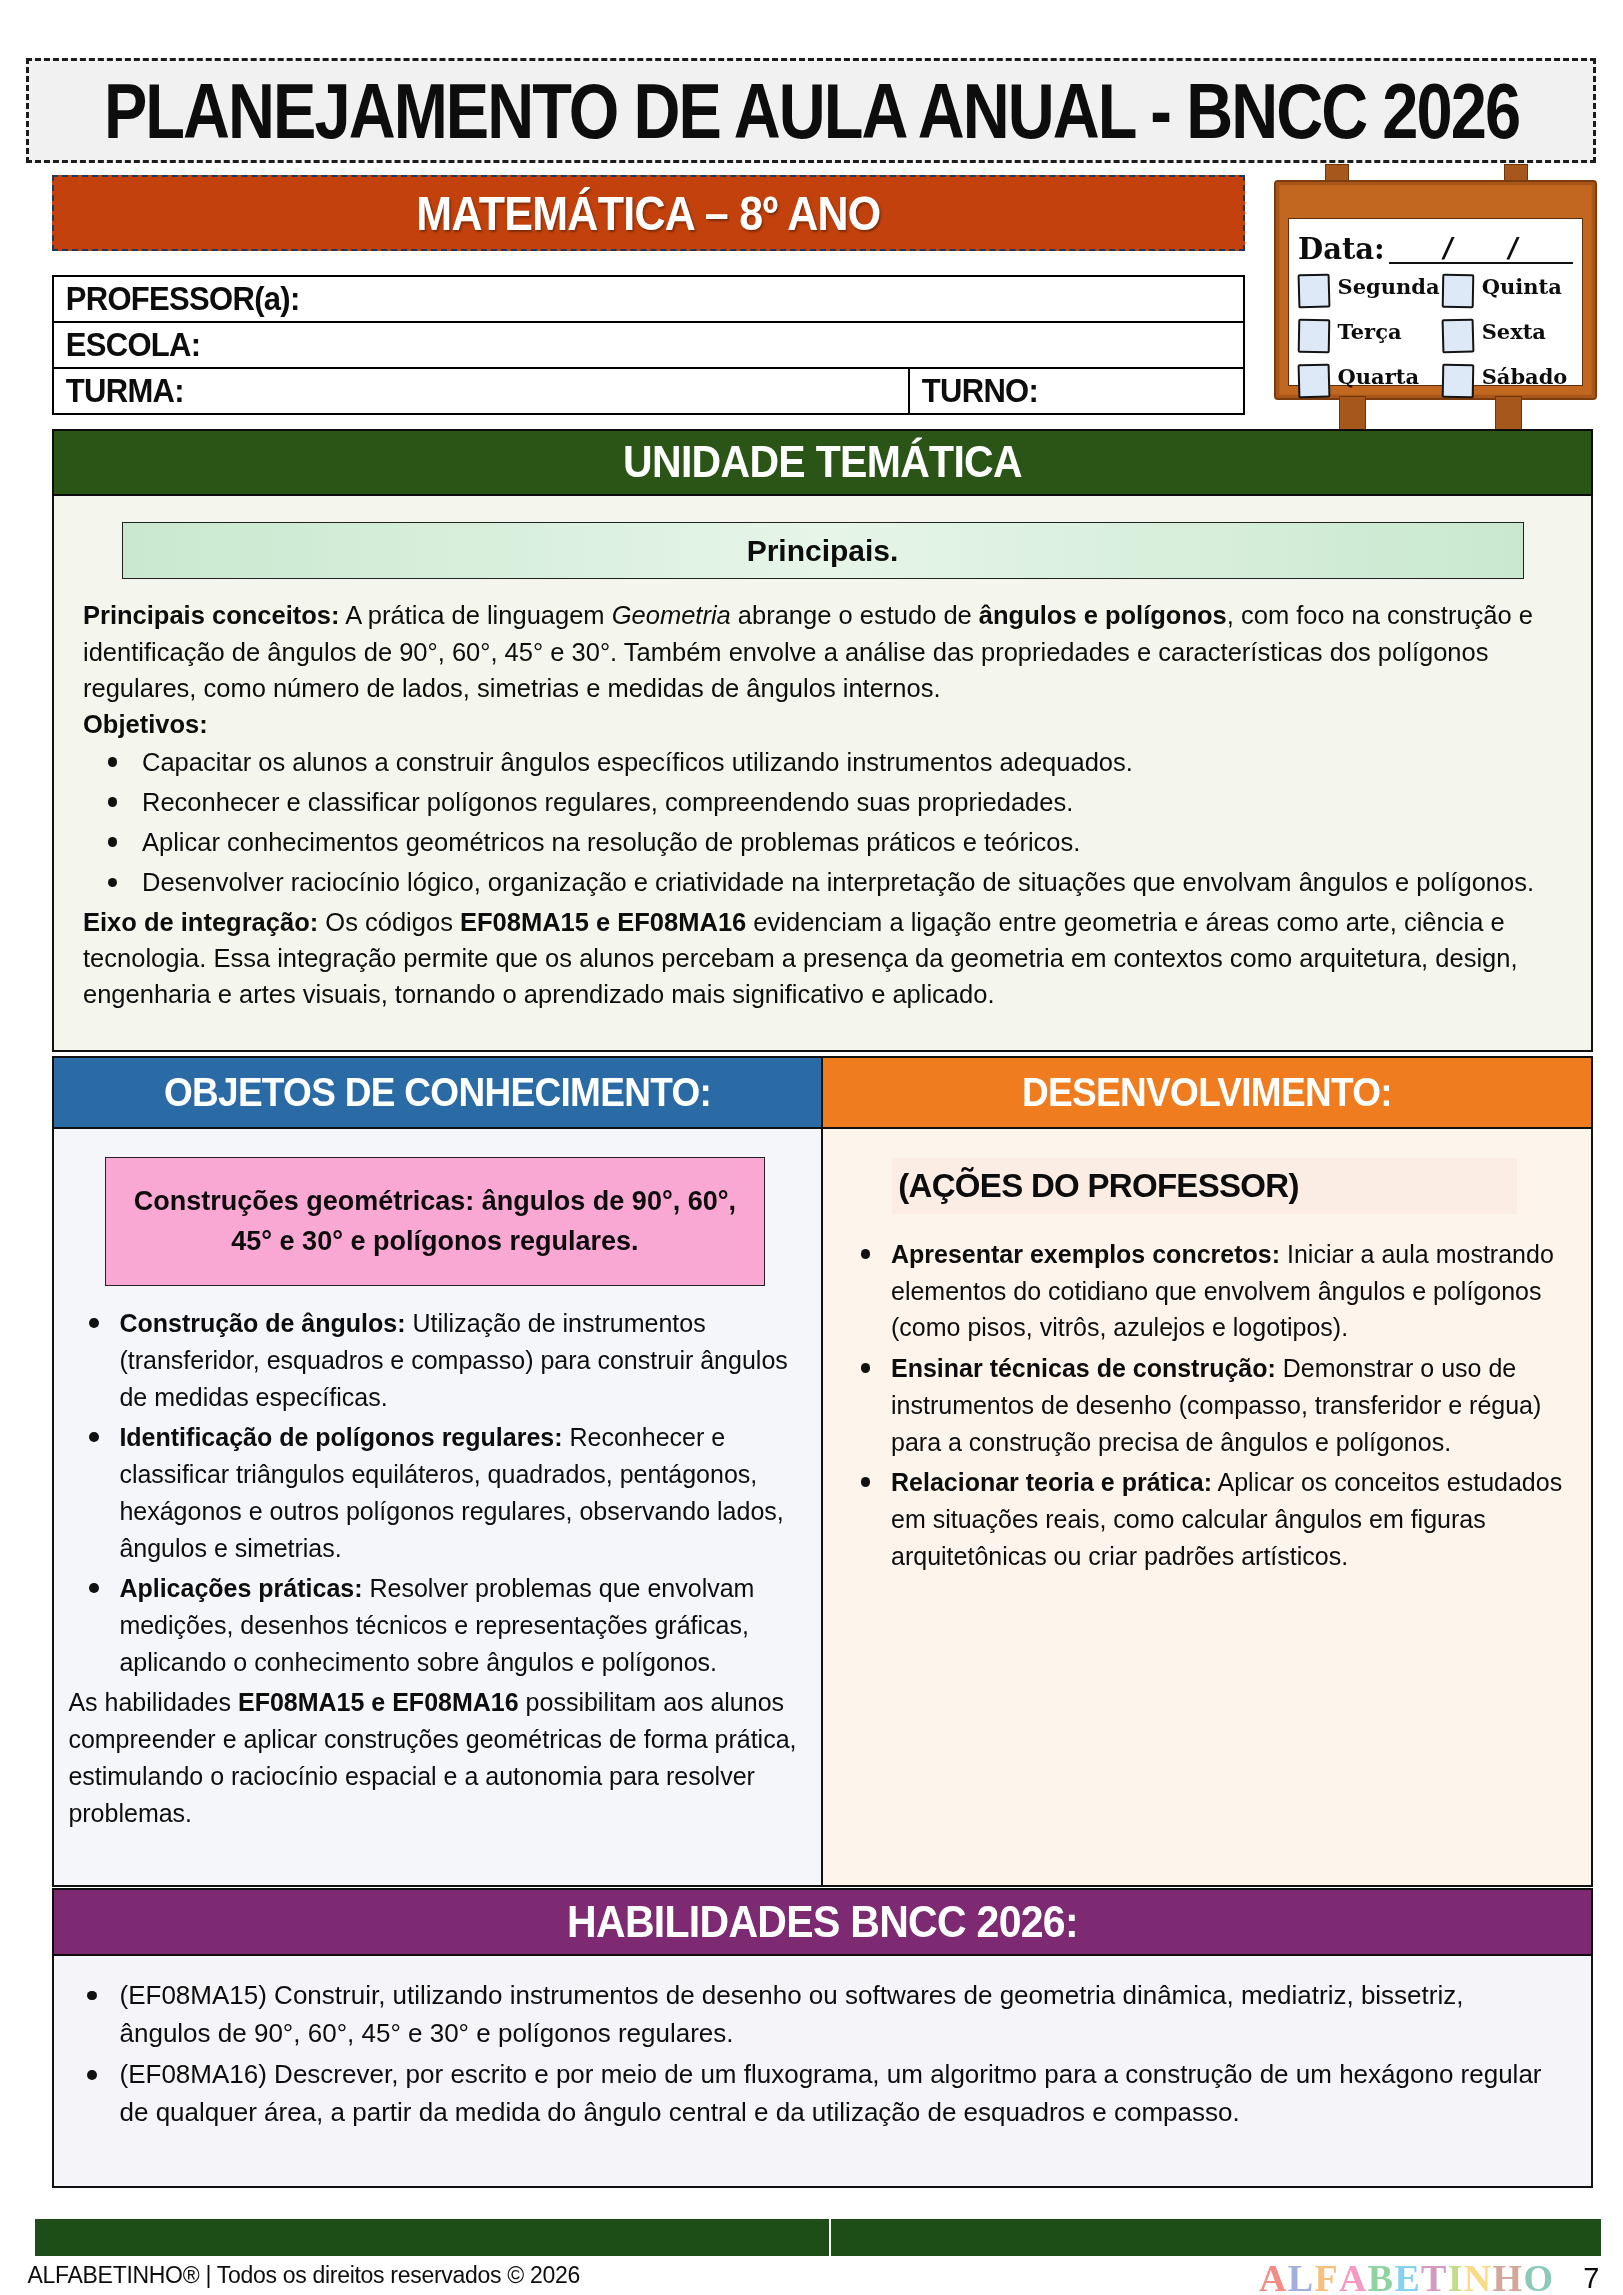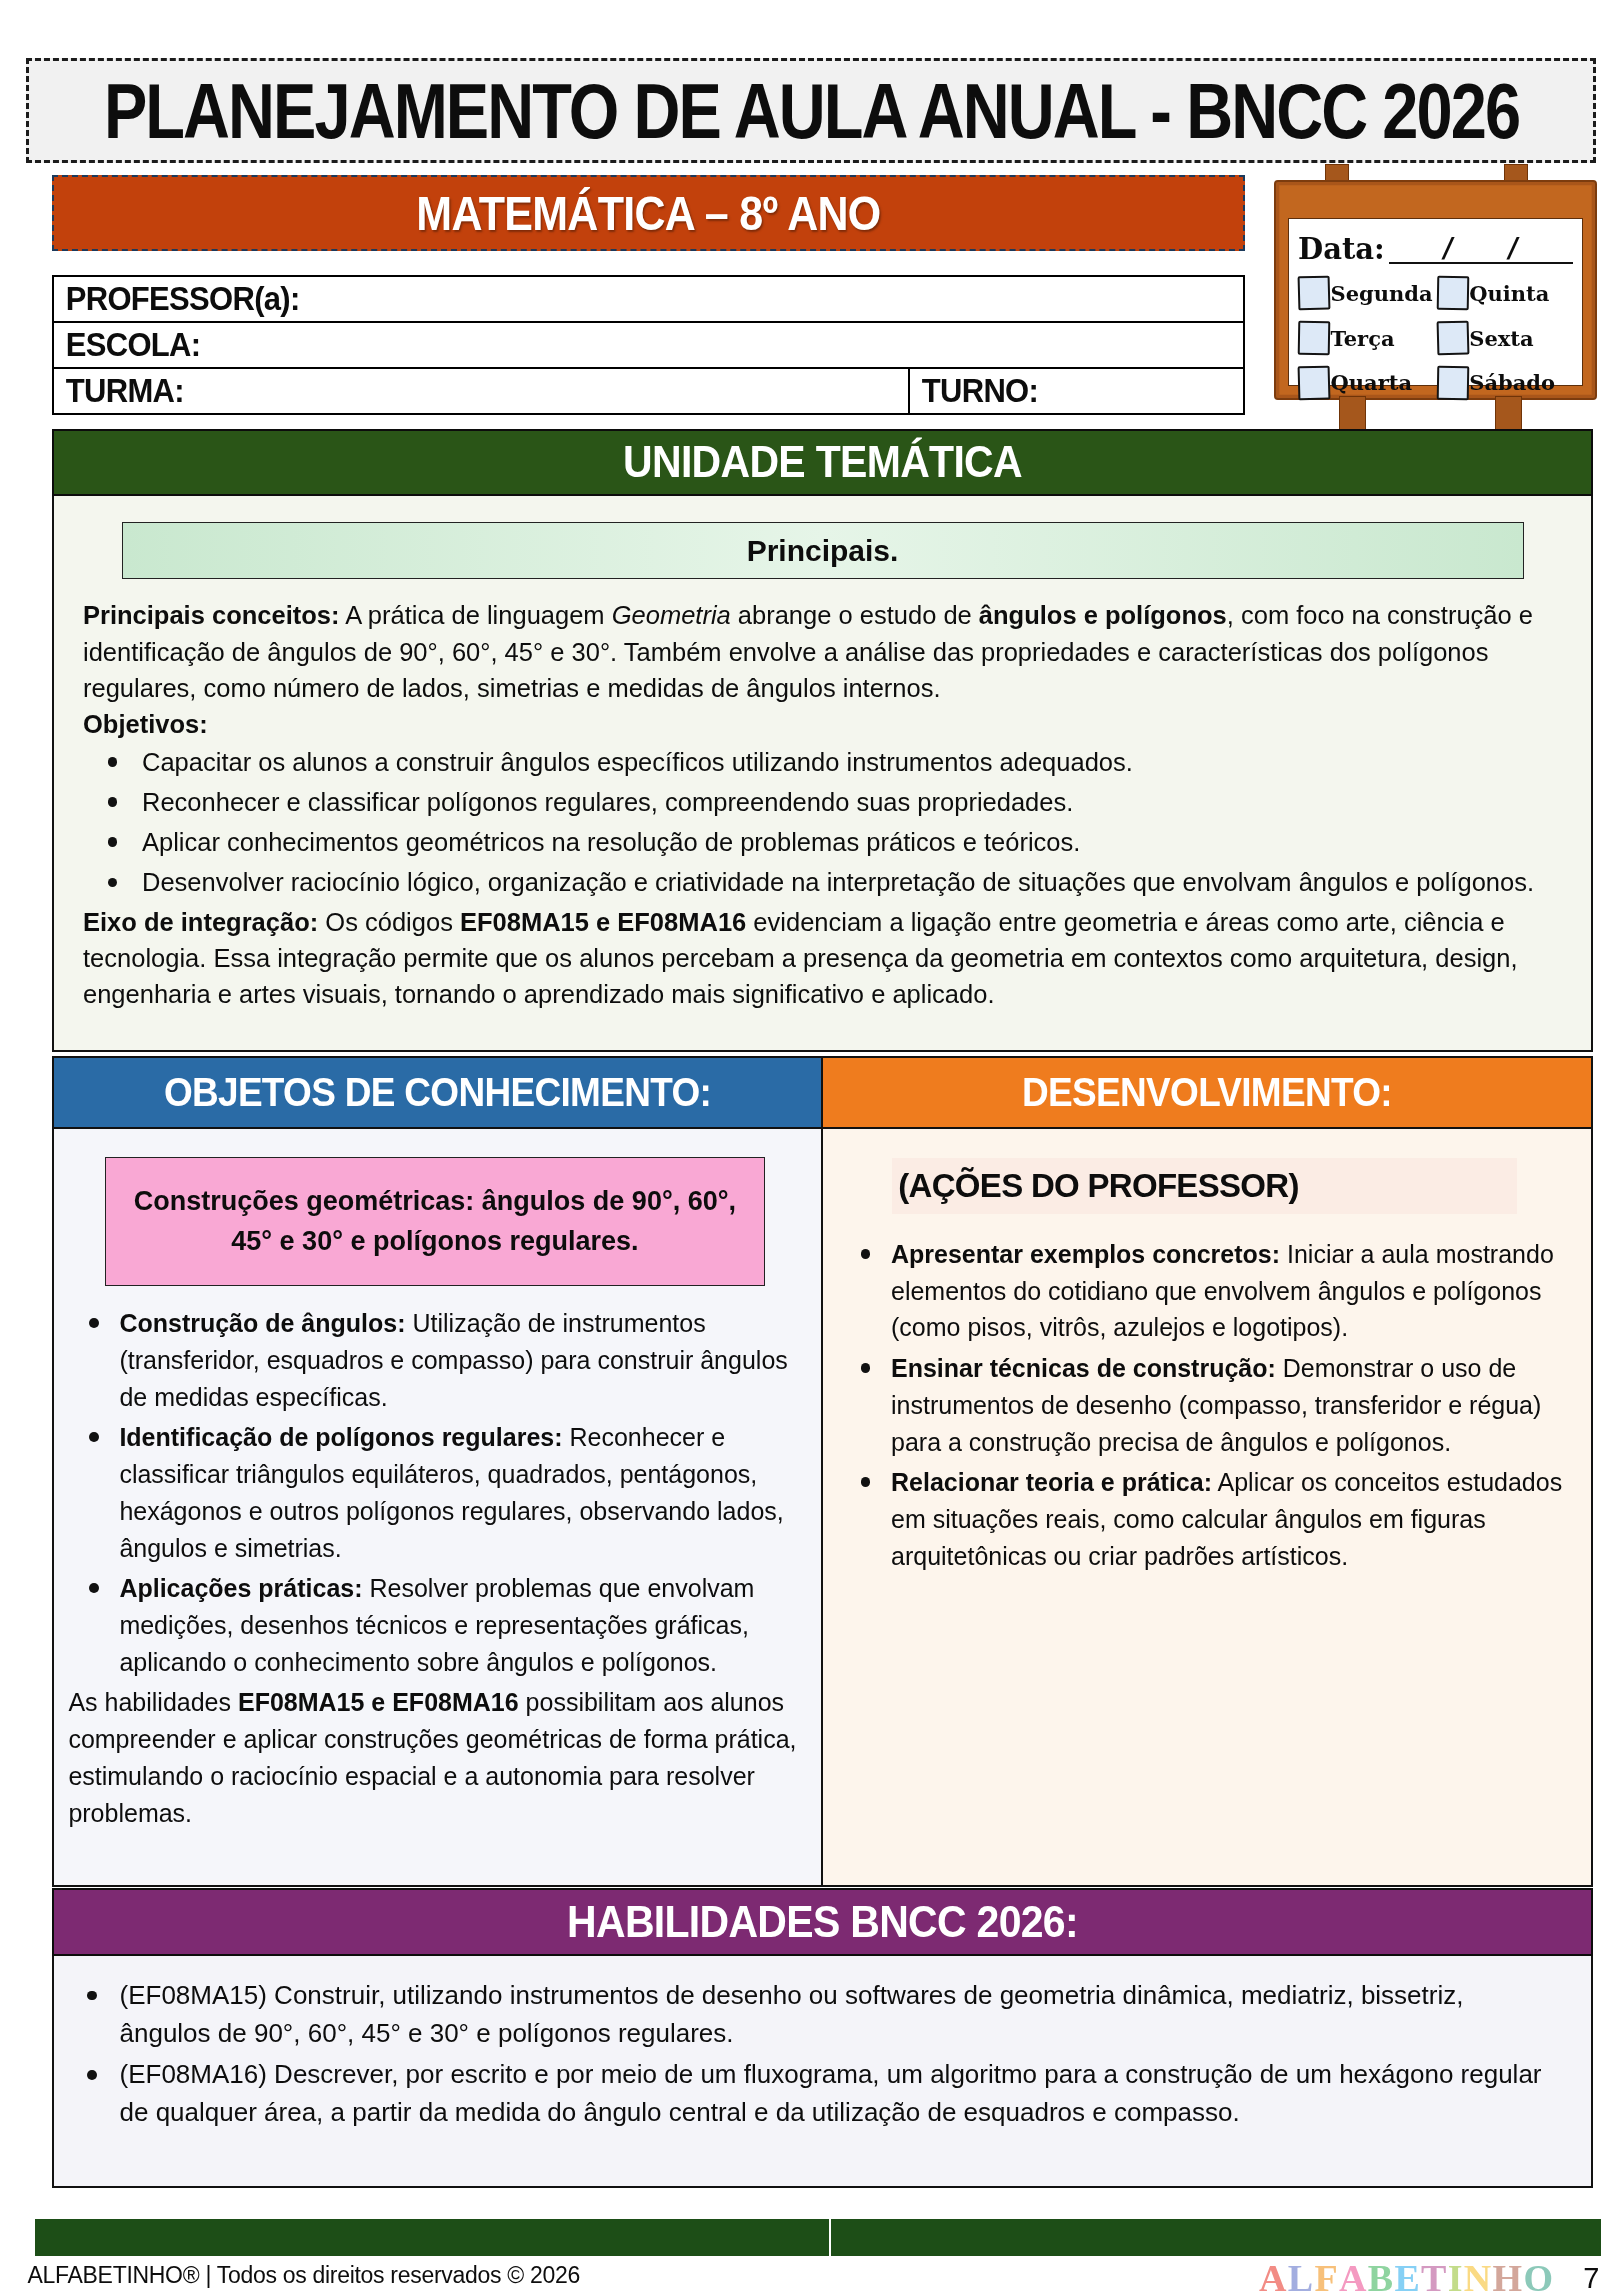--- a/index.html
+++ b/index.html
@@ -28,21 +28,21 @@
                border:1.3px solid #5d2f0c;padding:5.2px 9.2px;box-sizing:border-box;margin-top:25px;}
   .board-leg{position:absolute;top:232px;width:25px;height:35px;background:#a5571c;border:1.3px solid #6f3408;}
   .leg-l{left:65px;} .leg-r{left:221px;}
   .date-row{display:flex;align-items:flex-end;font-family:"DejaVu Serif",serif;font-weight:700;
             font-size:29px;height:39px;line-height:1;}
   .date-line{flex:1;margin-left:3.9px;border-bottom:2.6px solid #111;display:flex;justify-content:space-evenly;
              align-items:flex-end;font-size:27.5px;}
   .slash{transform:skewX(-8deg);}
   .days-grid{margin-top:10.5px;display:grid;grid-template-columns:1fr 1fr;grid-template-rows:repeat(3,1fr);
              grid-auto-flow:column;gap:6.5px 2.6px;height:128px;}
-  .day{display:flex;align-items:center;gap:1px;}
+  .day{display:flex;align-items:flex-start;gap:8px;}
   .day-box{width:27.5px;height:30px;background:#dde9f7;border:2.6px solid #141414;border-radius:2px;
            transform:rotate(-1.5deg);flex:none;}
   .day:nth-child(even) .day-box{transform:rotate(1deg);}
   .day-label{font-family:"DejaVu Serif",serif;font-weight:700;font-size:21px;white-space:nowrap;}
 
   
   .info-table{position:absolute;left:52px;top:275px;width:1189px;border:2.6px solid #000;background:#fff;}
   .info-row{height:44px;border-bottom:2px solid #000;display:flex;align-items:center;
             font-size:31px;font-weight:700;letter-spacing:-0.7px;}
   .info-row:last-child{border-bottom:none;}

